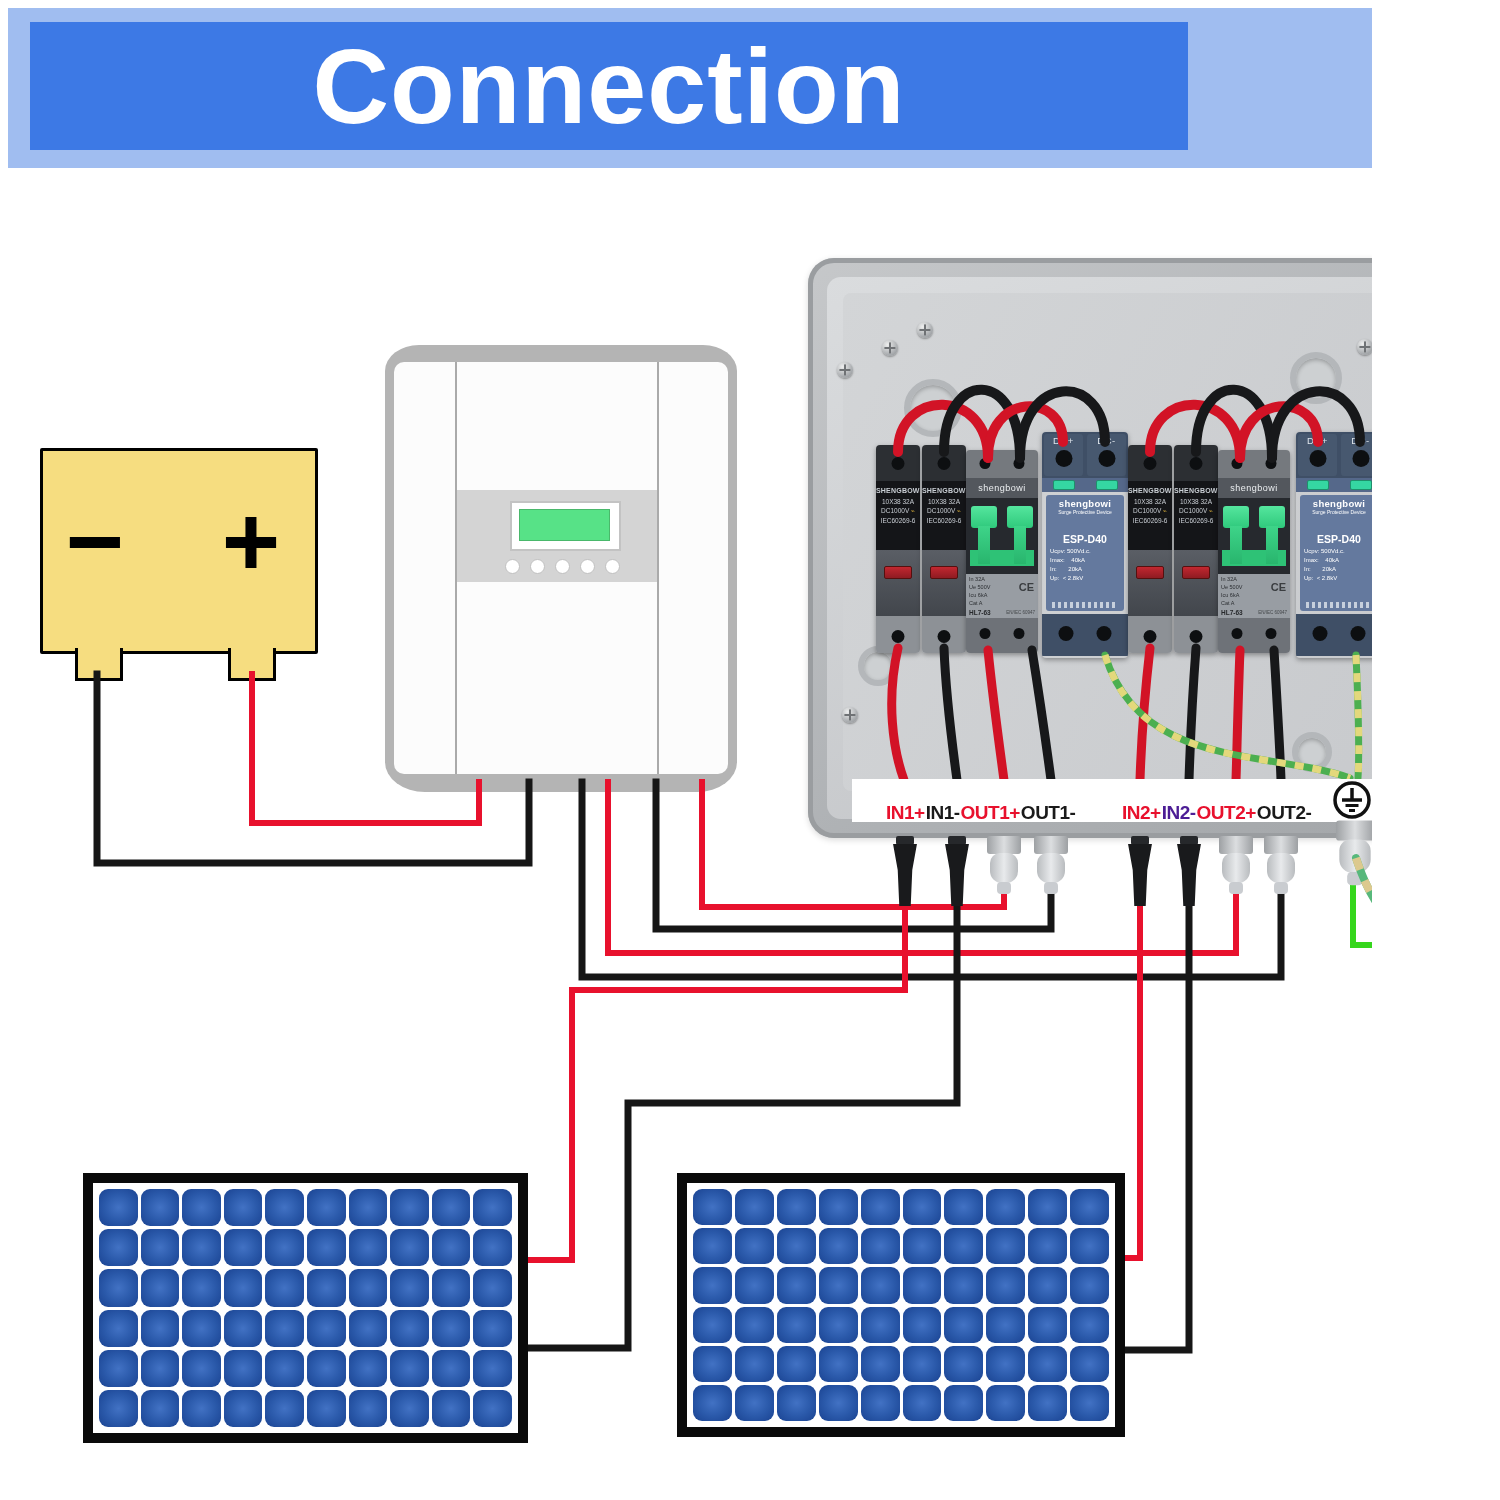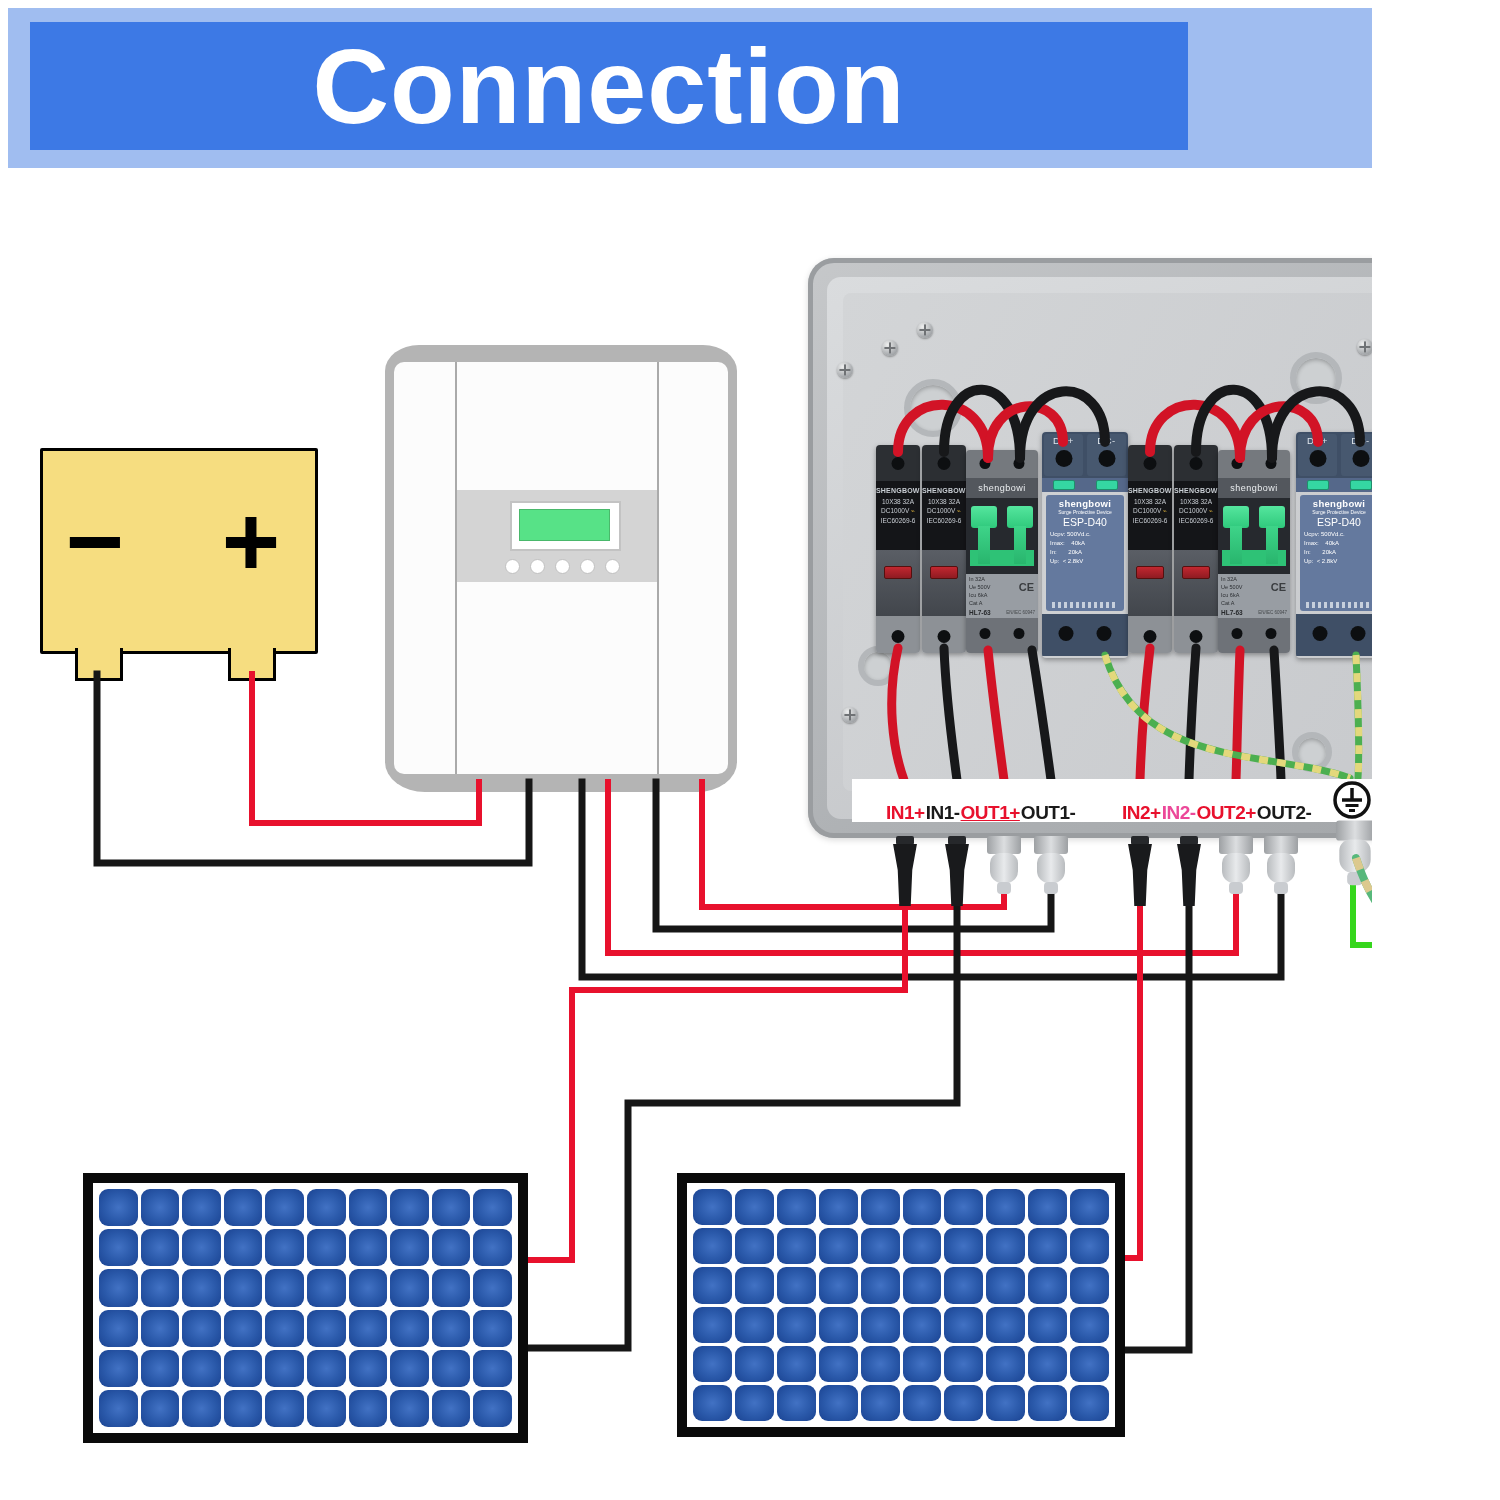--- a/index.html
+++ b/index.html
@@ -76,21 +76,21 @@
   .spd .s-top{height:46px;background:#3f4f66;display:flex;}
   .spd .s-cell{flex:1;margin:2px;background:#47586f;border-radius:3px;position:relative;
                color:#dfe5ec;font-size:9.5px;text-align:center;}
   .spd .s-cell .t{display:block;margin-top:1px;letter-spacing:.5px;}
   .spd .s-winrow{height:14px;background:#55688a;display:flex;justify-content:space-around;align-items:center;}
   .spd .s-win{width:20px;height:8px;background:#35d6a2;border-radius:2px;border:1px solid #1f8f6b;}
   .spd .s-plate{margin:3px 4px;height:116px;background:#64799e;border-radius:3px;color:#ffffff;
                 text-align:center;position:relative;}
   .spd .s-brand{font-size:9.5px;font-weight:bold;padding-top:3px;letter-spacing:.3px;}
   .spd .s-dev{font-size:5px;line-height:1.3;}
-  .spd .s-model{font-size:10.5px;font-weight:normal;margin-top:0;}
+  .spd .s-model{font-size:10.5px;font-weight:bold;margin-top:17px;}
   .spd .s-specs{text-align:left;font-size:6px;line-height:1.55;padding-left:4px;margin-top:2px;white-space:pre;}
   .spd .s-bar{position:absolute;bottom:3px;left:6px;right:6px;height:6px;
               background:repeating-linear-gradient(90deg,#dfe5ec 0 3px,#64799e 3px 6px);opacity:.8;}
   .spd .s-bot{height:42px;background:#3f4f66;position:relative;}
   .endplate{background:#c8cbcf;border-radius:3px;box-shadow:0 1px 3px rgba(0,0,0,.3);}
 
   
   .strip{left:852px;top:779px;width:566px;height:43px;background:#ffffff;}
   .strip-group{top:779px;height:43px;display:flex;align-items:center;font-weight:bold;font-size:19px;}
   .strip-group span{margin-right:1px;letter-spacing:-0.5px;margin-top:24px;}
@@ -359,26 +359,26 @@
       <path d="M1105 655 C 1140 770, 1270 750, 1350 778" fill="none" stroke="#e3d87c" stroke-width="7" stroke-dasharray="9 9" stroke-linecap="butt"></path>
       <path d="M1356 655 C 1358 700, 1360 745, 1358 778" fill="none" stroke="#4caf50" stroke-width="7" stroke-linecap="round"></path>
       <path d="M1356 655 C 1358 700, 1360 745, 1358 778" fill="none" stroke="#e3d87c" stroke-width="7" stroke-dasharray="9 9" stroke-linecap="butt"></path>
     </svg>
 
   <div class="abs strip"></div>
   <div id="strip-groups">
       <div class="abs strip-group" style="left: 886px;">
         <span style="color: rgb(232, 17, 45);">IN1+</span>
         <span style="color: rgb(26, 26, 26);">IN1-</span>
-        <span style="color: rgb(232, 17, 45); text-decoration: underline;">OUT1+</span>
+        <span style="color: rgb(232, 17, 45);">OUT1+</span>
         <span style="color: rgb(26, 26, 26);">OUT1-</span>
       </div>
       <div class="abs strip-group" style="left: 1122px; text-align: right;">
         <span style="color: rgb(232, 17, 45);">IN2+</span>
-        <span style="color: #ec4899;">IN2-</span>
+        <span style="color: #4c1d95;">IN2-</span>
         <span style="color: rgb(232, 17, 45);">OUT2+</span>
         <span style="color: rgb(26, 26, 26);">OUT2-</span>
       </div>
     </div>
   <svg class="abs" style="left:1330px;top:778px;" width="44" height="44" viewBox="0 0 44 44">
     <circle cx="22" cy="22" r="17" fill="none" stroke="#111" stroke-width="3.5"></circle>
     <line x1="22" y1="10" x2="22" y2="22" stroke="#111" stroke-width="3.5"></line>
     <line x1="12" y1="22" x2="32" y2="22" stroke="#111" stroke-width="3.5"></line>
     <line x1="15.5" y1="27.5" x2="28.5" y2="27.5" stroke="#111" stroke-width="3"></line>
     <line x1="19" y1="32.5" x2="25" y2="32.5" stroke="#111" stroke-width="3"></line>

